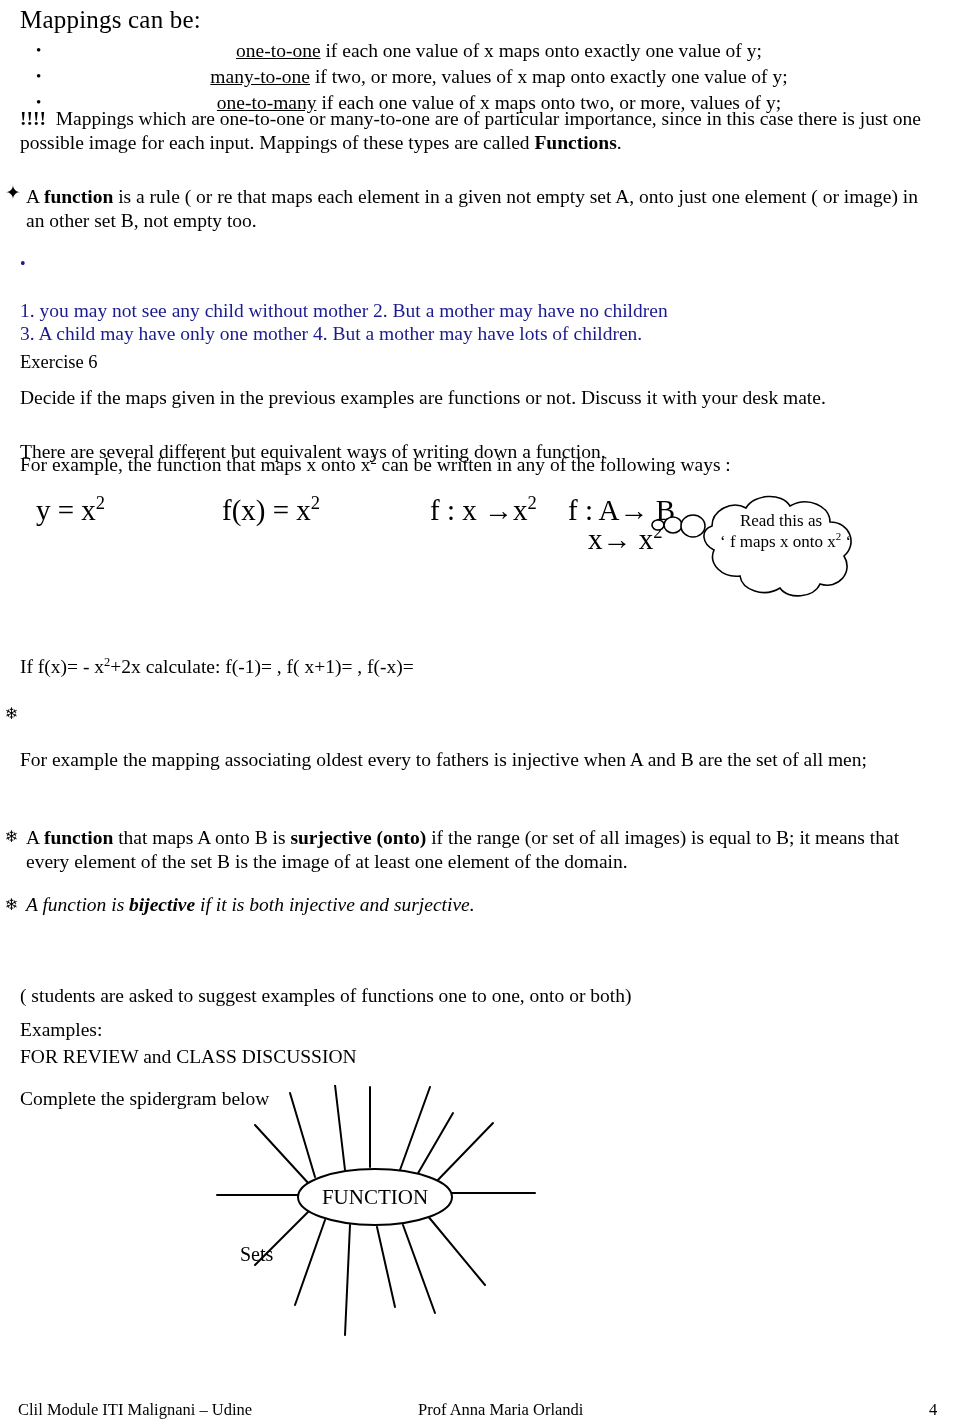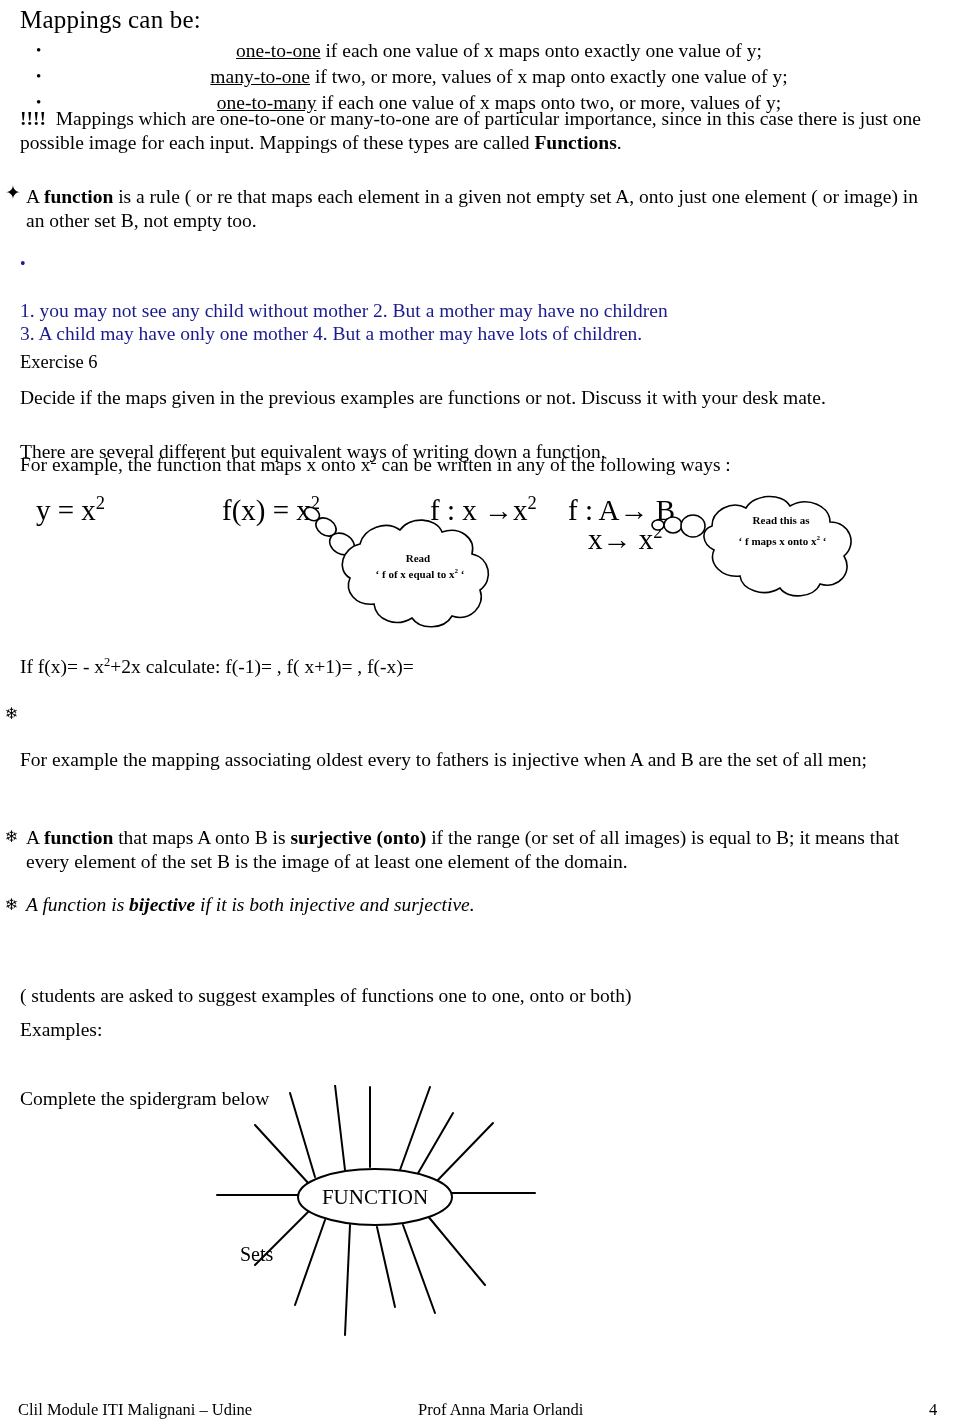--- a/index.html
+++ b/index.html
@@ -83,25 +83,24 @@
     font-size: 29px;
     line-height: 24px;
     font-family: "Liberation Serif", "DejaVu Serif", serif;
     white-space: nowrap;
   }
 
   
   .bubble-wrap { position: absolute; }
   .bubble-txt {
     position: absolute;
-    font-size: 11px;
+    font-size: 17px;
     line-height: 17px;
     text-align: center;
     white-space: nowrap;
-    font-weight: bold;
   }
 
   
   .spider { position: absolute; left: 195px; top: 1085px; }
   .spider-label {
     position: absolute;
     font-size: 20px;
     line-height: 22px;
     white-space: nowrap;
   }
@@ -170,43 +169,20 @@
   <div class="notation" style="left:430px; top:498px;">
     <span>f : x →x</span><sup>2</sup>
   </div>
   <div class="notation" style="left:568px; top:498px;">
     <span>f : A→ B</span>
   </div>
   <div class="notation" style="left:588px; top:527px;">
     <span>x→ x</span><sup>2</sup>
   </div>
 
-  <div class="bubble-wrap" style="left:290px; top:500px;">
-    <svg width="250" height="130" viewBox="0 0 250 130">
-      <g fill="#ffffff" stroke="#000000" stroke-width="1.6" stroke-linecap="round">
-        <ellipse cx="22" cy="14" rx="8" ry="6" transform="rotate(35 22 14)"></ellipse>
-        <ellipse cx="36" cy="27" rx="11" ry="8" transform="rotate(35 36 27)"></ellipse>
-        <ellipse cx="52" cy="44" rx="13" ry="10" transform="rotate(30 52 44)"></ellipse>
-        <path d="M70 44
-                 C 74 28, 96 20, 110 30
-                 C 120 16, 146 17, 152 32
-                 C 170 26, 186 38, 182 54
-                 C 200 58, 204 80, 190 90
-                 C 196 106, 180 122, 162 116
-                 C 154 130, 130 130, 122 118
-                 C 106 128, 86 120, 84 104
-                 C 66 106, 54 92, 60 78
-                 C 46 70, 52 48, 70 44 Z"></path>
-      </g>
-    </svg>
-    <div class="bubble-txt" style="left:58px; top:50px; width:140px;">Read</div>
-    <div class="bubble-txt" style="left:50px; top:66px; width:160px;">
-      <span>‘ f of  x  equal to x</span><sup>2</sup><span> ‘</span>
-    </div>
-  </div>
 
   <div class="bubble-wrap" style="left:648px; top:492px;">
     <svg width="250" height="110" viewBox="0 0 250 110">
       <g fill="#ffffff" stroke="#000000" stroke-width="1.6" stroke-linecap="round">
         <ellipse cx="10" cy="33" rx="6" ry="5"></ellipse>
         <ellipse cx="25" cy="33" rx="9" ry="8"></ellipse>
         <ellipse cx="45" cy="34" rx="12" ry="11"></ellipse>
         <path d="M64 34
                  C 64 18, 84 8, 98 16
                  C 106 2, 134 0, 142 14
@@ -238,20 +214,21 @@
   </div>
 
   <span class="marker flower" style="left:5px; top:896px;">❄</span>
   <div class="blk body-txt" style="left:26px; top:893px; width:915px;font-style:italic;">
     <span>A function is </span><span class="bold">bijective</span><span>  if  it is both injective and surjective.</span>
   </div>
 
   <div class="blk body-txt" style="left:20px; top:1018px;">Examples:</div>
   <div class="blk body-txt" style="left:20px; top:984px; width:920px;">( students are asked to suggest examples of functions one to one, onto or both)</div>
 
+  <div class="blk body-txt" style="left:20px; top:1045px;">FOR REVIEW and CLASS DISCUSSION</div>
   <div class="blk body-txt" style="left:20px; top:1087px;">Complete the spidergram below</div>
 
   <div class="spider">
     <svg width="430" height="265" viewBox="0 0 430 265">
       <g stroke="#000000" stroke-width="2" stroke-linecap="round" fill="none">
 
         <line x1="115" y1="100" x2="60" y2="40"></line>
         <line x1="120" y1="92" x2="95" y2="8"></line>
         <line x1="150" y1="85" x2="140" y2="0"></line>
         <line x1="175" y1="82" x2="175" y2="2"></line>

